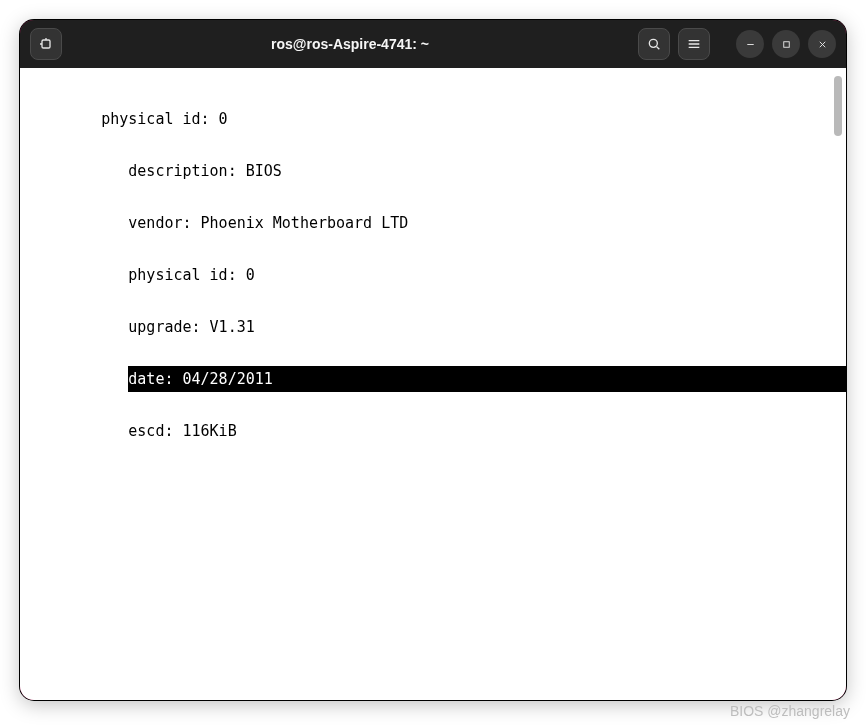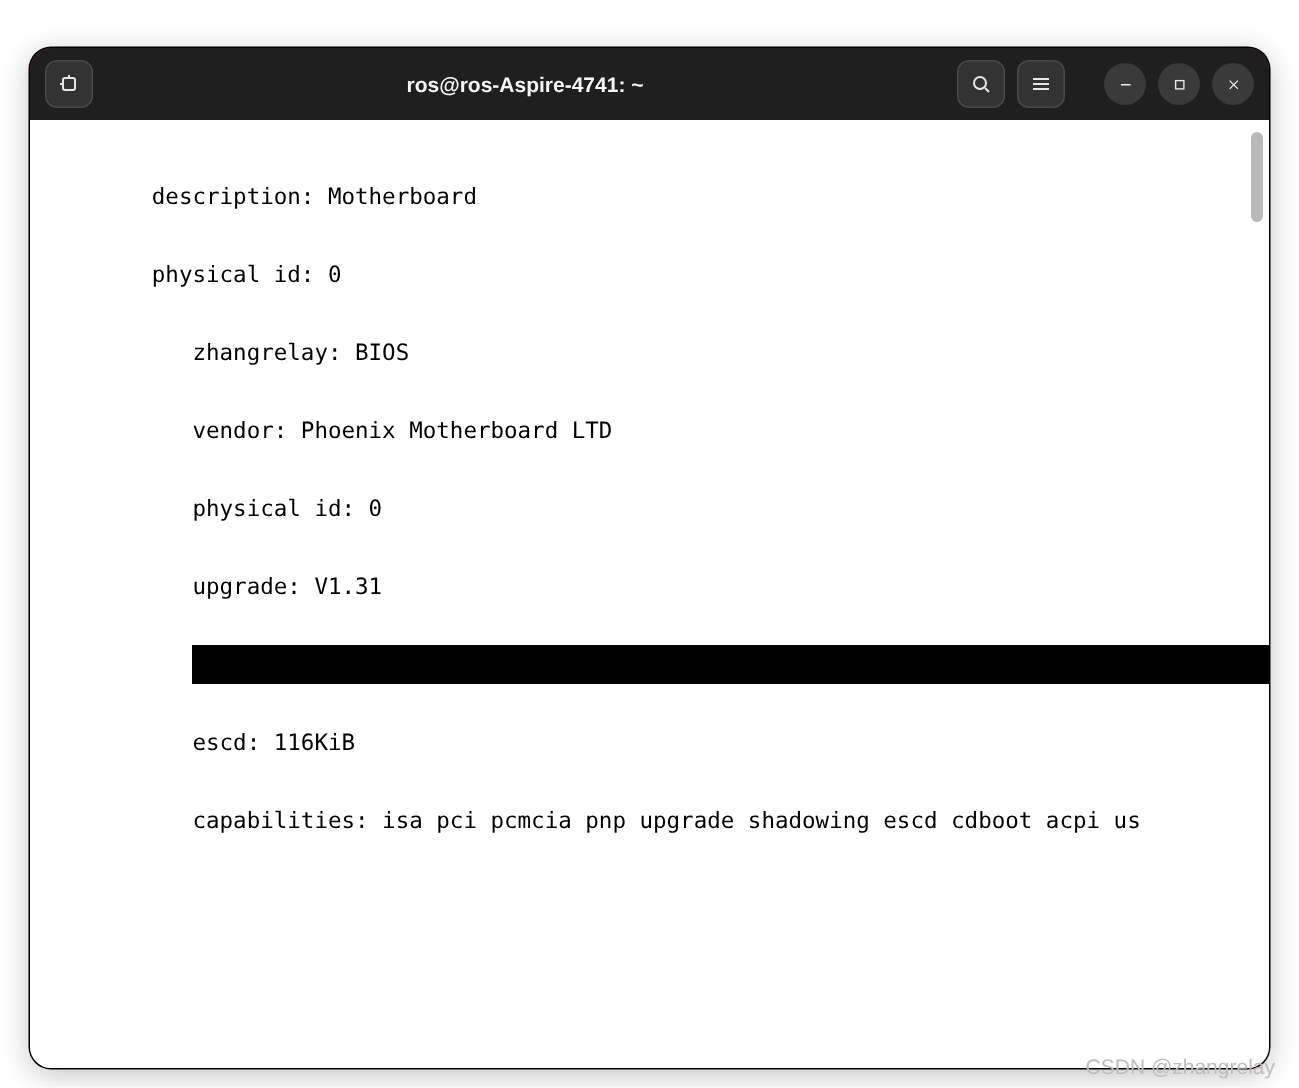--- a/index.html
+++ b/index.html
@@ -8,21 +8,21 @@
     padding: 0;
     background: #ffffff;
     font-family: sans-serif;
     width: 866px;
     height: 725px;
     overflow: hidden;
     position: relative;
   }
   .window {
     position: absolute;
-    left: 20px; top: 32px;
+    left: 20px; top: 20px;
     width: 826px; height: 680px;
     background: #be185d;
     border-radius: 14px;
     overflow: hidden;
     box-shadow: 0 0 0 1px #000, 0 4px 20px rgba(0,0,0,.25);
   }
   .titlebar {
     height: 48px;
     background: #1f1f1f;
     display: flex;
@@ -138,39 +138,37 @@
       </div>
       <div class="tb-winctl">
         <svg viewBox="0 0 24 24">
             <path d="M6 6l12 12M18 6L6 18"></path>
           </svg>
       </div>
     </div>
   </div>
 
   <div class="term">
-<span class="line">       description: Motherboard</span>
 <span class="line">       physical id: 0</span>
-<span class="line">          zhangrelay: BIOS</span>
+<span class="line">          description: BIOS</span>
 <span class="line">          vendor: Phoenix Motherboard LTD</span>
 <span class="line">          physical id: 0</span>
 <span class="line">          upgrade: V1.31</span>
-<span class="line"><span>          </span><span class="hl-fill"></span></span>
+<span class="line"><span>          </span><span class="hl">date: 04/28/2011</span><span class="hl-fill"></span></span>
 <span class="line">          escd: 116KiB</span>
-<span class="line">          capabilities: isa pci pcmcia pnp upgrade shadowing escd cdboot acpi us</span>
 
 
 
 
 
 
 
 
 
 
 
 
   </div>
 
   <div class="scrollbar"></div>
 </div>
 
-<div class="watermark">CSDN @zhangrelay</div>
+<div class="watermark">BIOS @zhangrelay</div>
 
 </body></html>

